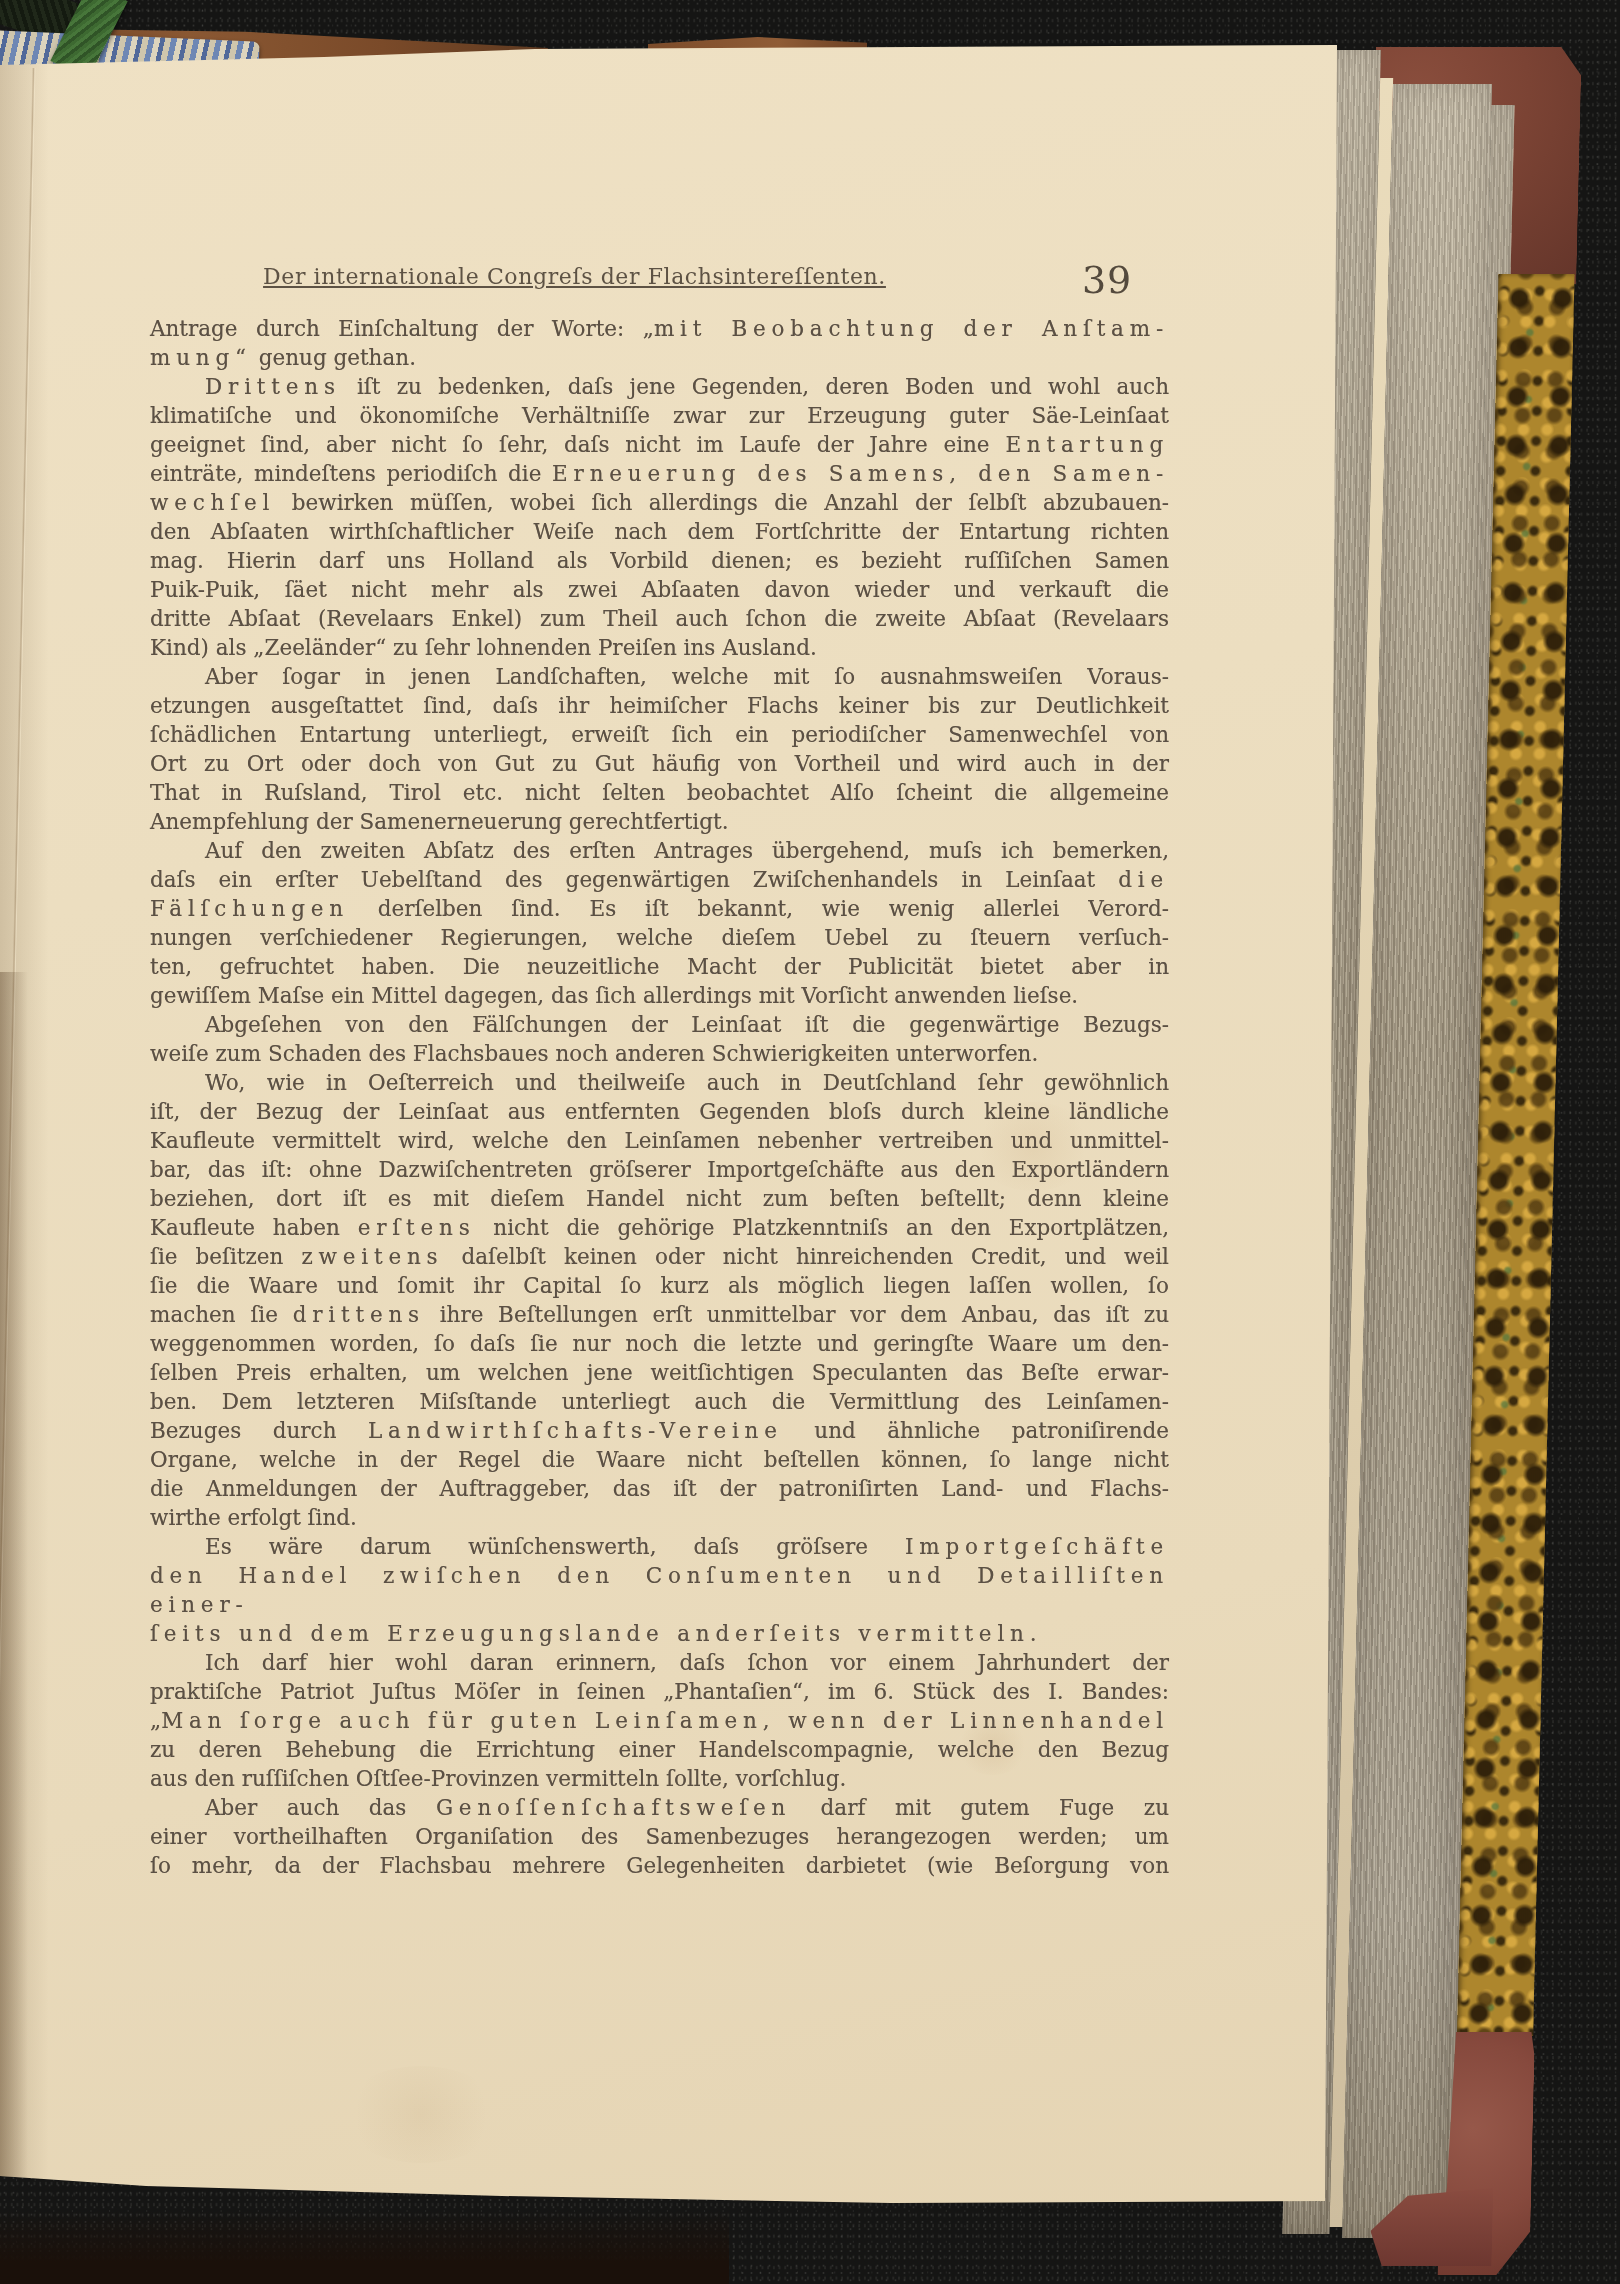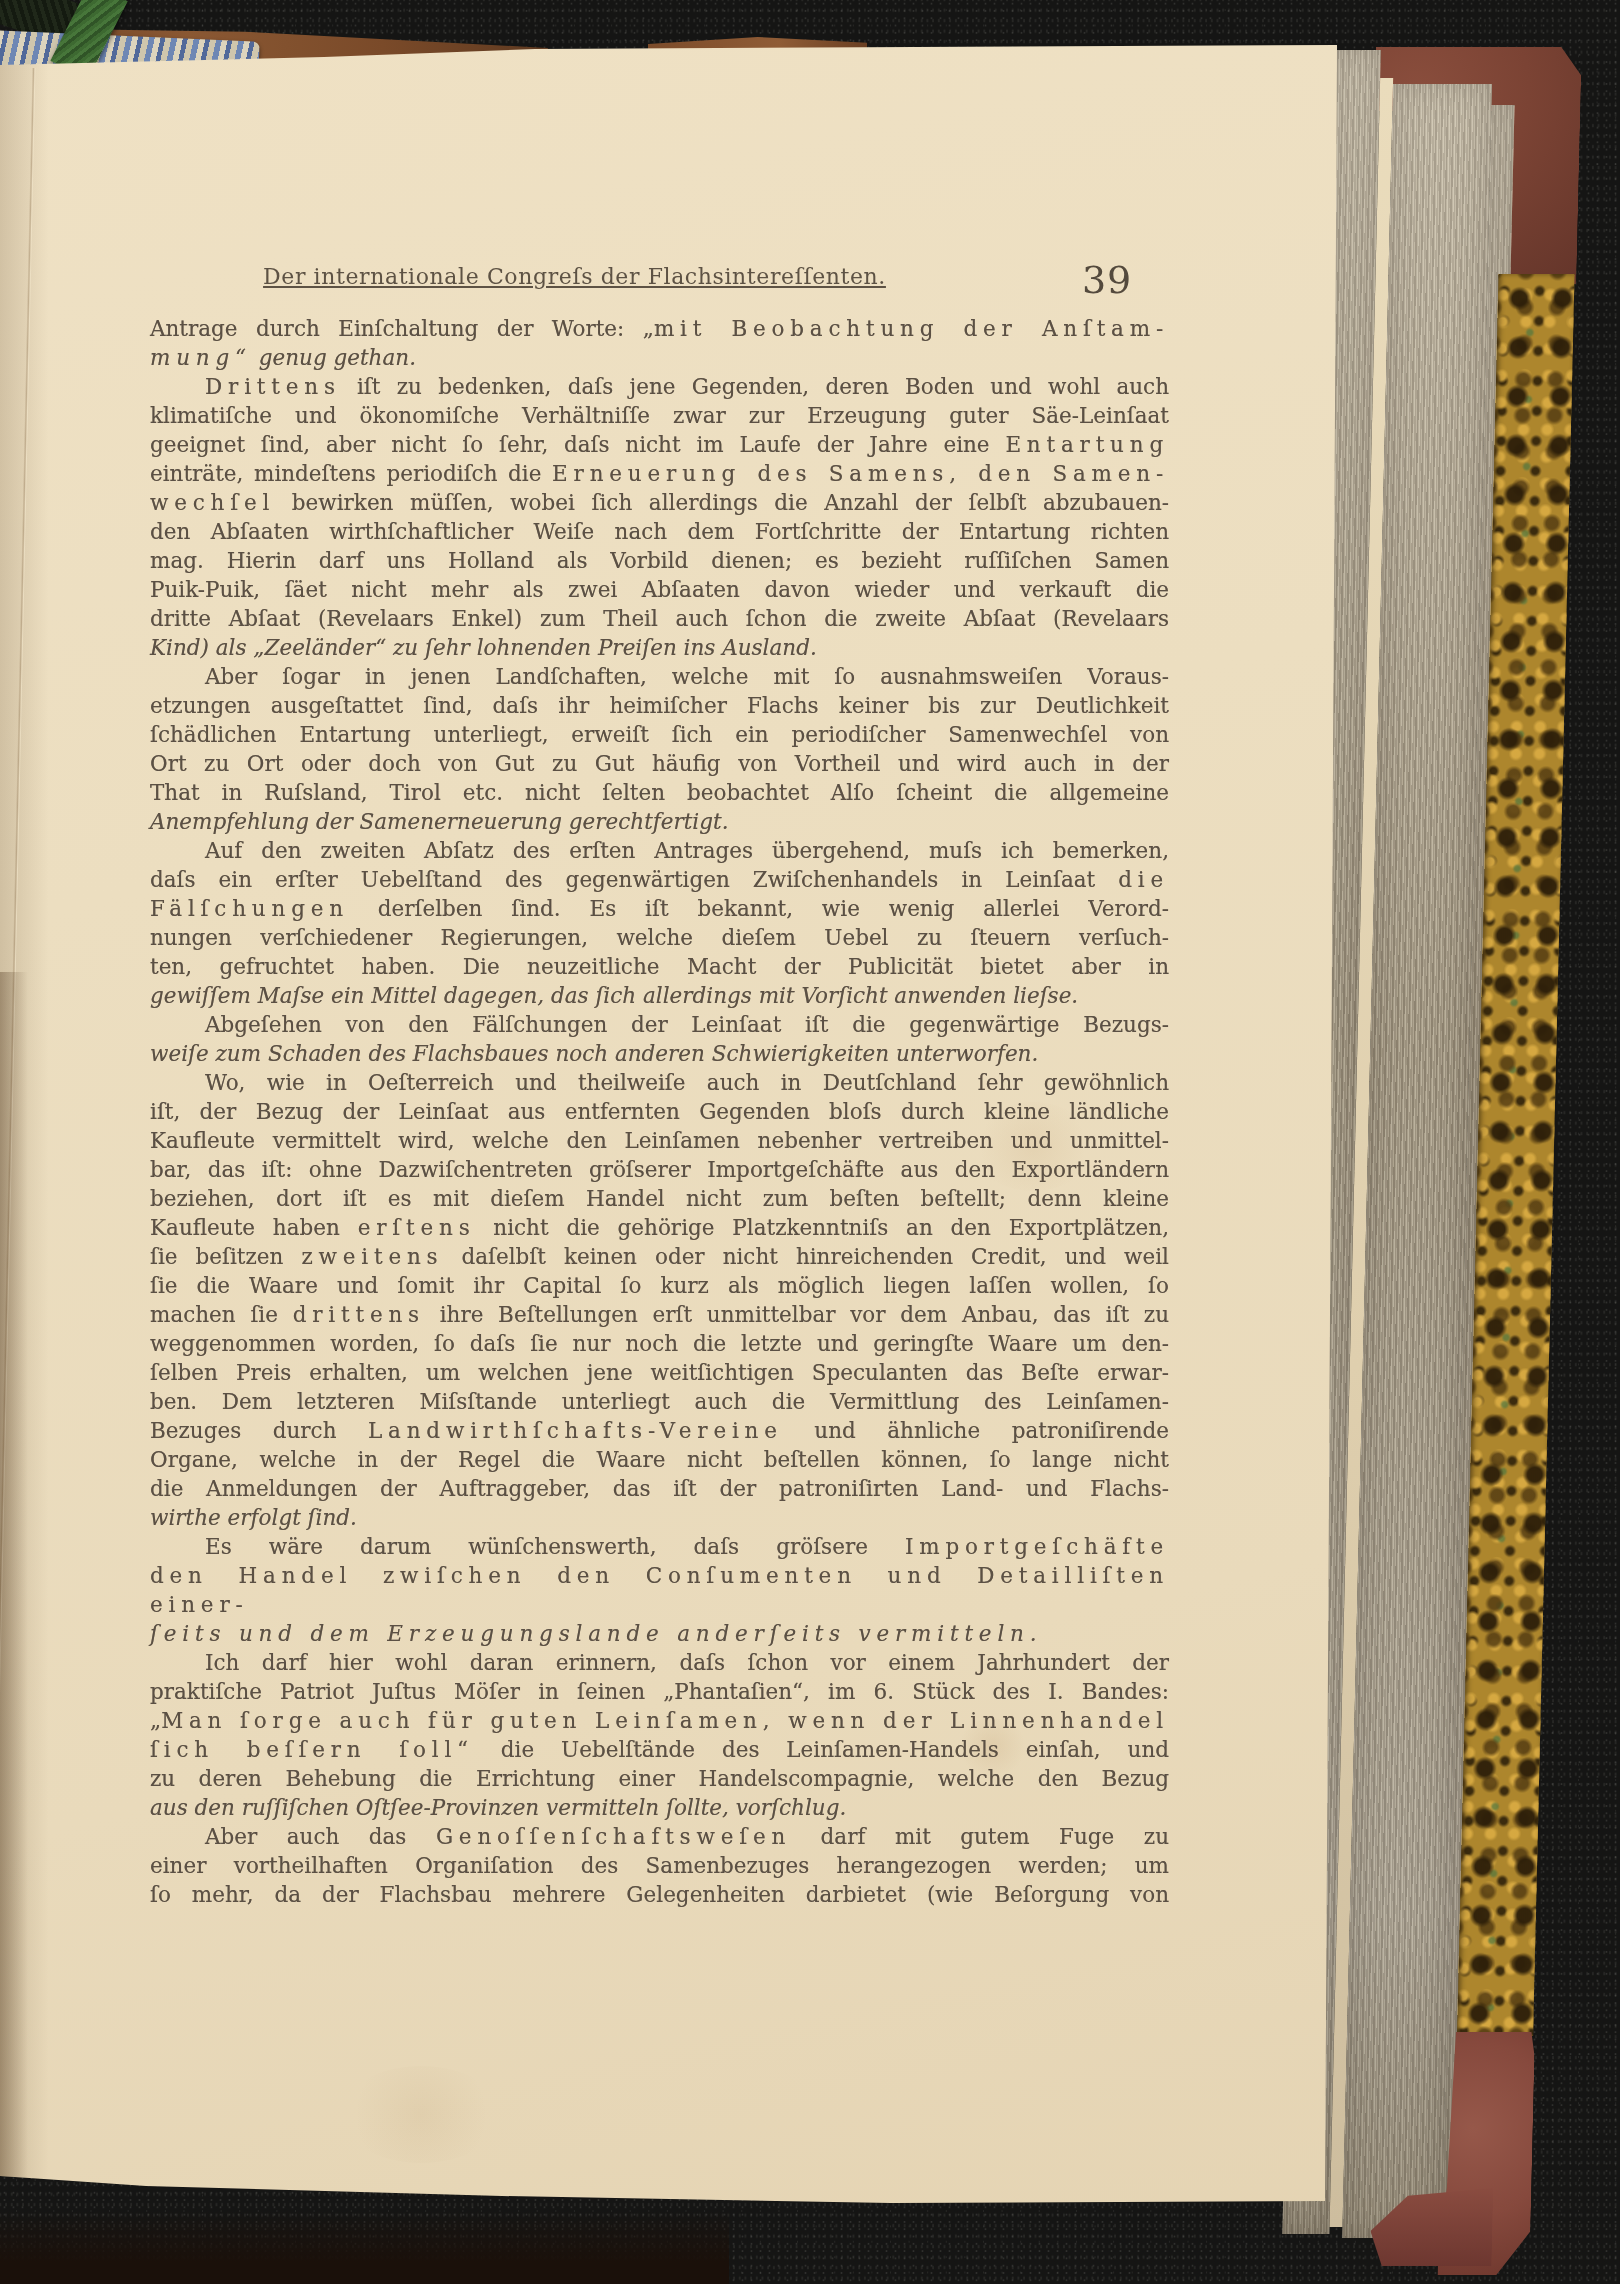--- a/index.html
+++ b/index.html
@@ -97,21 +97,21 @@
 
   
   #running-header{position:absolute;left:150px;top:261px;width:1019px;height:36px;
     color:#5d5244;font-size:22px;letter-spacing:0.6px;}
   #running-title{position:absolute;left:0;right:170px;text-align:center;top:3.2px;text-decoration:underline;}
   #page-number{position:absolute;right:37px;top:-3.2px;font-size:38px;color:#544a3d;letter-spacing:0.8px;}
   #body-text{position:absolute;left:150px;top:314px;width:1019px;
     color:#5b5044;font-size:21.5px;line-height:29px;
     text-shadow:0 0 0.4px rgba(91,80,68,.55);}
   #body-text .line{text-align:justify;text-align-last:justify;white-space:normal;}
-  #body-text .line.parend{text-align-last:left;font-style:italic;}
+  #body-text .line.parend{text-align-last:left;}
   #body-text .line.indent{padding-left:55px;}
   #body-text .gesperrt{letter-spacing:.27em;}
 </style>
 </head>
 <body>
 
 <div id="stage">
 
   <div id="backdrop"></div>
   <div id="floor-shadow"></div>
@@ -188,21 +188,20 @@
         <div class="line"><span>Bezuges durch </span><span class="gesperrt">Landwirthſchafts-Vereine</span><span> und ähnliche patroniſirende</span></div>
         <div class="line"><span>Organe, welche in der Regel die Waare nicht beſtellen können, ſo lange nicht</span></div>
         <div class="line"><span>die Anmeldungen der Auftraggeber, das iſt der patroniſirten Land- und Flachs-</span></div>
         <div class="line parend"><span>wirthe erfolgt ſind.</span></div>
         <div class="line indent"><span>Es wäre darum wünſchenswerth, daſs gröſsere </span><span class="gesperrt">Importgeſchäfte</span></div>
         <div class="line"><span class="gesperrt">den Handel zwiſchen den Conſumenten und Detailliſten einer-</span></div>
         <div class="line parend"><span class="gesperrt">ſeits und dem Erzeugungslande anderſeits vermitteln.</span></div>
         <div class="line indent"><span>Ich darf hier wohl daran erinnern, daſs ſchon vor einem Jahrhundert der</span></div>
         <div class="line"><span>praktiſche Patriot Juſtus Möſer in ſeinen „Phantaſien“, im 6. Stück des I. Bandes:</span></div>
         <div class="line"><span>„</span><span class="gesperrt">Man ſorge auch für guten Leinſamen, wenn der Linnenhandel</span></div>
-        <div class="line"><span class="gesperrt">ſich beſſern ſoll“</span><span> die Uebelſtände des Leinſamen-Handels einſah, und</span></div>
         <div class="line"><span>zu deren Behebung die Errichtung einer Handelscompagnie, welche den Bezug</span></div>
         <div class="line parend"><span>aus den ruſſiſchen Oſtſee-Provinzen vermitteln ſollte, vorſchlug.</span></div>
         <div class="line indent"><span>Aber auch das </span><span class="gesperrt">Genoſſenſchaftsweſen</span><span> darf mit gutem Fuge zu</span></div>
         <div class="line"><span>einer vortheilhaften Organiſation des Samenbezuges herangezogen werden; um</span></div>
         <div class="line"><span>ſo mehr, da der Flachsbau mehrere Gelegenheiten darbietet (wie Beſorgung von</span></div>
       </div>
   </div>
 
 </div>
 

